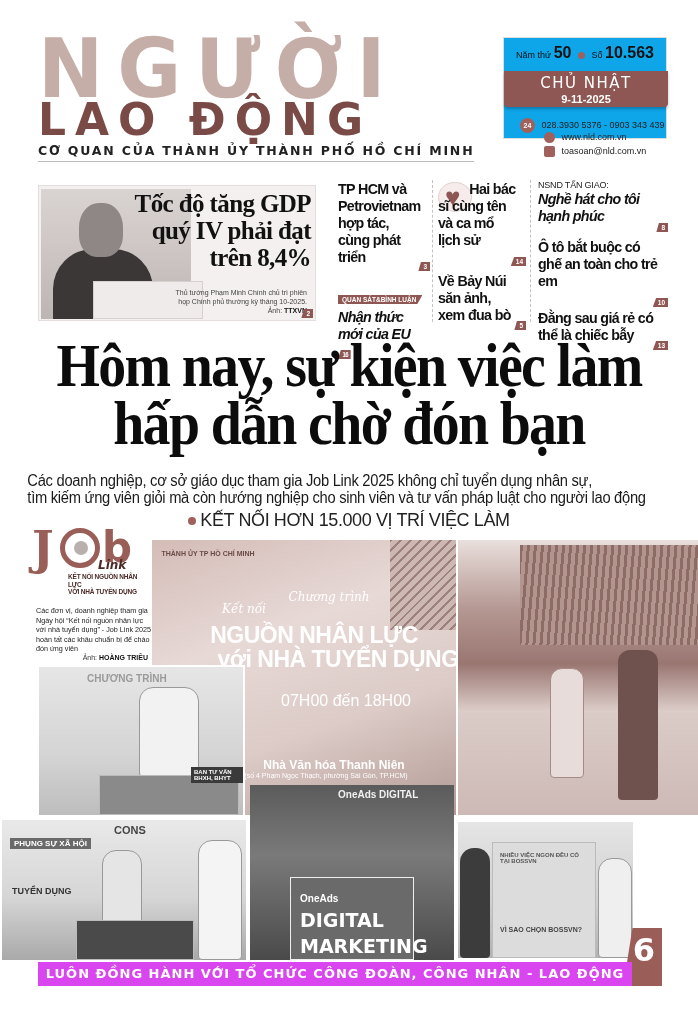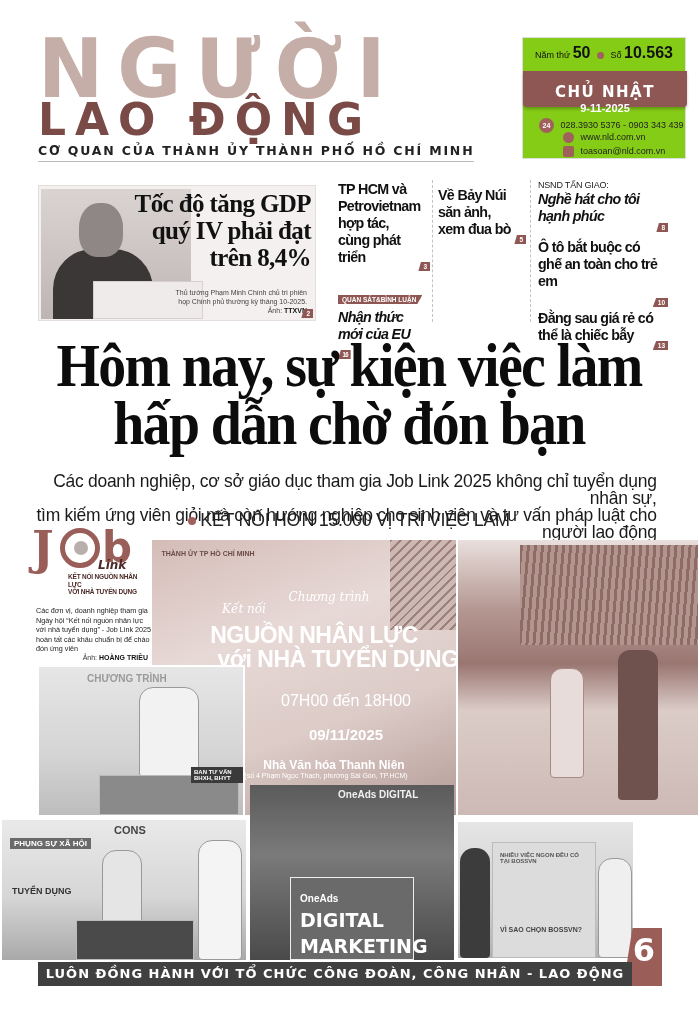--- a/index.html
+++ b/index.html
@@ -13,26 +13,26 @@
     letter-spacing: 14px; color: #c6aea8; transform: scaleY(1.05); transform-origin: top left; white-space: nowrap; }
   .logo-bottom { position: absolute; left: 0; top: 68px; width: 436px; height: 36px;
     font-family: "DejaVu Sans", sans-serif; font-weight: 900; font-size: 44px; line-height: 36px;
     letter-spacing: 9px; color: #7a4a46; white-space: nowrap; }
   .logo-sub { position: absolute; left: 0; top: 109px; width: 436px; height: 18px;
     font-family: "DejaVu Sans", sans-serif; font-weight: 700; font-size: 12.5px; letter-spacing: 1.8px;
     color: #222; white-space: nowrap; }
   .logo-rule { position: absolute; left: 0; top: 127px; width: 436px; height: 1px; background: #bbb; }
 
   
-  .issue-box { position: absolute; left: 522px; top: 37px; width: 164px; height: 122px; border: 1px solid #ddd; background: #84cc16; }
+  .issue-box { position: absolute; left: 503px; top: 37px; width: 164px; height: 102px; border: 1px solid #ddd; background: #0ea5e9; }
   .issue-line { position: absolute; left: 0; top: 6px; width: 100%; text-align: center; font-size: 9px; white-space: nowrap; }
   .issue-line b { font-size: 16px; font-weight: 900; }
   .issue-dot { display: inline-block; width: 7px; height: 7px; border-radius: 50%; background: #a0615c; margin: 0 4px; vertical-align: middle; }
   .day-box { position: absolute; left: 0; top: 33px; width: 164px; height: 36px; background: #8e5753; color: #fff; text-align: center; border-radius: 0 0 4px 4px; box-shadow: 0 2px 3px rgba(0,0,0,0.25); }
-  .day-name { font-family: "DejaVu Sans", sans-serif; font-weight: 700; font-size: 15px; letter-spacing: 1.5px; line-height: 20px; padding-top: 11px; }
+  .day-name { font-family: "DejaVu Sans", sans-serif; font-weight: 400; font-size: 15px; letter-spacing: 1.5px; line-height: 20px; padding-top: 2px; }
   .day-date { font-weight: 700; font-size: 11px; line-height: 13px; }
   .contact { position: absolute; left: 0; width: 100%; font-size: 9px; color: #222; white-space: nowrap; }
   .c-phone { top: 80px; left: 16px; }
   .c-web { top: 94px; left: 40px; }
   .c-mail { top: 108px; left: 40px; }
   .ico { display: inline-block; width: 11px; height: 11px; border-radius: 50%; background: #a0615c; vertical-align: middle; margin-right: 4px; }
   .ico.big { width: 15px; height: 15px; color:#fff; font-size: 7px; text-align:center; line-height:15px; font-weight:700; }
   .ico.sq { border-radius: 2px; }
 
   
@@ -58,21 +58,21 @@
   .vdash { position: absolute; top: 180px; width: 0; height: 142px; border-left: 1px dashed #c8c0be; }
   .kicker-tag { display: inline-block; background: #8e5753; color: #fff; font-size: 6.5px; padding: 1px 6px 1px 4px; clip-path: polygon(0 0, 100% 0, 94% 100%, 0 100%); font-weight: 700; }
   .kicker { font-size: 9px; color: #222; letter-spacing: -0.2px; }
   .heart-badge { position: absolute; left: 0; top: 2px; width: 34px; height: 30px; border-radius: 50%; background: #f5eceb; border: 1px solid #e0d2d0; }
   .heart-badge::after { content: "\2665"; position: absolute; left: 6px; top: -1px; font-size: 26px; color: #8e5753; line-height: 30px; }
 
   
   .headline { position: absolute; left: 0; top: 336px; width: 698px; text-align: center;
     font-family: "Liberation Serif", serif; font-weight: 700; font-size: 62px; line-height: 58px; letter-spacing: -1.8px; color: #0c0c0c; }
   .headline span { display: block; transform: scaleX(0.90); }
-  .sapo { position: absolute; left: 0; top: 472px; width: 684px; text-align: right; font-size: 19px; line-height: 17px; color: #1a1a1a; letter-spacing: -0.3px; }
+  .sapo { position: absolute; left: 0; top: 472px; width: 684px; text-align: left; font-size: 16px; line-height: 17px; color: #1a1a1a; letter-spacing: -0.3px; }
   .sapo span { display: block; transform: scaleX(0.92); }
   .highlight { position: absolute; left: 0; top: 509px; width: 698px; text-align: center; font-size: 18px; line-height: 22px; color: #222; letter-spacing: -0.4px; }
   .highlight .dot { display: inline-block; width: 8px; height: 8px; border-radius: 50%; background: #a0615c; margin-right: 4px; vertical-align: middle; }
 
   
   .joblink { position: absolute; left: 32px; top: 524px; width: 120px; height: 64px; }
   .jl-j { position: absolute; left: 0; top: 0; font-family: "DejaVu Serif", serif; font-weight: 700; font-size: 46px; line-height: 48px; color: #9a5e58; }
   .jl-ring { position: absolute; left: 28px; top: 4px; width: 40px; height: 40px; border-radius: 50%; border: 5px solid #9a5e58; background: #fff; }
   .jl-ring::after { content: ""; position: absolute; left: 9px; top: 8px; width: 14px; height: 14px; border-radius: 50%; background: #b9b0ae; }
   .jl-b { position: absolute; left: 70px; top: 0; font-family: "DejaVu Sans", sans-serif; font-weight: 900; font-size: 42px; line-height: 48px; color: #9a5e58; }
@@ -110,21 +110,21 @@
     background: linear-gradient(180deg, #e9e9e9 0%, #d6d6d6 55%, #a9a9a9 100%); }
   .p-oneads { left: 250px; top: 785px; width: 204px; height: 175px;
     background: linear-gradient(180deg, #5b5b5b 0%, #7a7a7a 40%, #4a4a4a 100%); }
   .p-boss { left: 458px; top: 822px; width: 175px; height: 136px;
     background: linear-gradient(180deg, #e5e5e5 0%, #cfcfcf 60%, #b2b2b2 100%); }
   .gray-txt { position: absolute; font-weight: 700; }
   .roll { position: absolute; background: #f1f1f1; border: 1px solid #bbb; }
   .silh { position: absolute; background: #3c3c3c; border-radius: 14px 14px 4px 4px; }
 
   
-  .footer-bar { position: absolute; left: 38px; top: 962px; width: 594px; height: 24px; background: #404040; color: #fff; text-align: center;
+  .footer-bar { position: absolute; left: 38px; top: 962px; width: 594px; height: 24px; background: #d946ef; color: #fff; text-align: center;
     font-family: "DejaVu Sans", sans-serif; font-weight: 700; font-size: 13px; line-height: 24px; letter-spacing: 1px; }
   .page-num { position: absolute; left: 626px; top: 928px; width: 36px; height: 58px; background: #9a5d58; color: #fff; text-align: center;
     font-family: "DejaVu Sans", sans-serif; font-weight: 700; font-size: 32px; line-height: 44px; clip-path: polygon(18% 0, 100% 0, 100% 100%, 0 100%, 0 70%); }
 </style>
 </head>
 <body>
 
 <div class="masthead">
   <div class="logo-top">NGƯỜI</div>
   <div class="logo-bottom">LAO ĐỘNG</div>
@@ -183,20 +183,25 @@
   <div style="margin-top:17px">
     <span class="kicker-tag">QUAN SÁT&amp;BÌNH LUẬN</span>
     <div class="t-head it" style="margin-top:2px">
       <span>Nhận thức mới của EU</span>
       <span class="pg" style="font-style:normal">16</span>
     </div>
   </div>
 </div>
 
 <div class="teaser-col col-b">
+  <div style="position:relative">
+    <span class="heart-badge"></span>
+    <div class="t-head" style="text-indent:34px">Hai bác sĩ cùng tên và ca mổ lịch sử</div>
+    <div style="text-align:right"><span class="pg">14</span></div>
+  </div>
   <div style="margin-top:6px">
     <div class="t-head">Về Bảy Núi săn ảnh, xem đua bò</div>
     <div style="text-align:right;margin-top:-11px"><span class="pg">5</span></div>
   </div>
 </div>
 
 <div class="teaser-col col-c">
   <div>
     <div class="kicker">NSND TẤN GIAO:</div>
     <div class="t-head it">Nghề hát cho tôi hạnh phúc</div>
@@ -241,21 +246,20 @@
 </div>
 
 <div class="photo p-stage">
   <div class="truss"></div>
   <div class="banner-txt b1">THÀNH ỦY TP HỒ CHÍ MINH</div>
   <div class="banner-txt b3">Chương trình</div>
   <div class="banner-txt b4">Kết nối</div>
   <div class="banner-txt b5">NGUỒN NHÂN LỰC</div>
   <div class="banner-txt b6">với NHÀ TUYỂN DỤNG</div>
   <div class="banner-txt b7">07H00 đến 18H00</div>
-  <div class="banner-txt b8">09/11/2025</div>
   <div class="banner-txt b9">Nhà Văn hóa Thanh Niên</div>
   <div class="banner-txt b10">(số 4 Phạm Ngọc Thạch, phường Sài Gòn, TP.HCM)</div>
 </div>
 
 <div class="photo p-walk">
   <div class="wall"></div>
   <div class="person" style="left:92px;top:128px;width:34px;height:110px;background:#e7dcd9;border:1px solid #a88a85"></div>
   <div class="person" style="left:160px;top:110px;width:40px;height:150px;"></div>
 </div>
 

